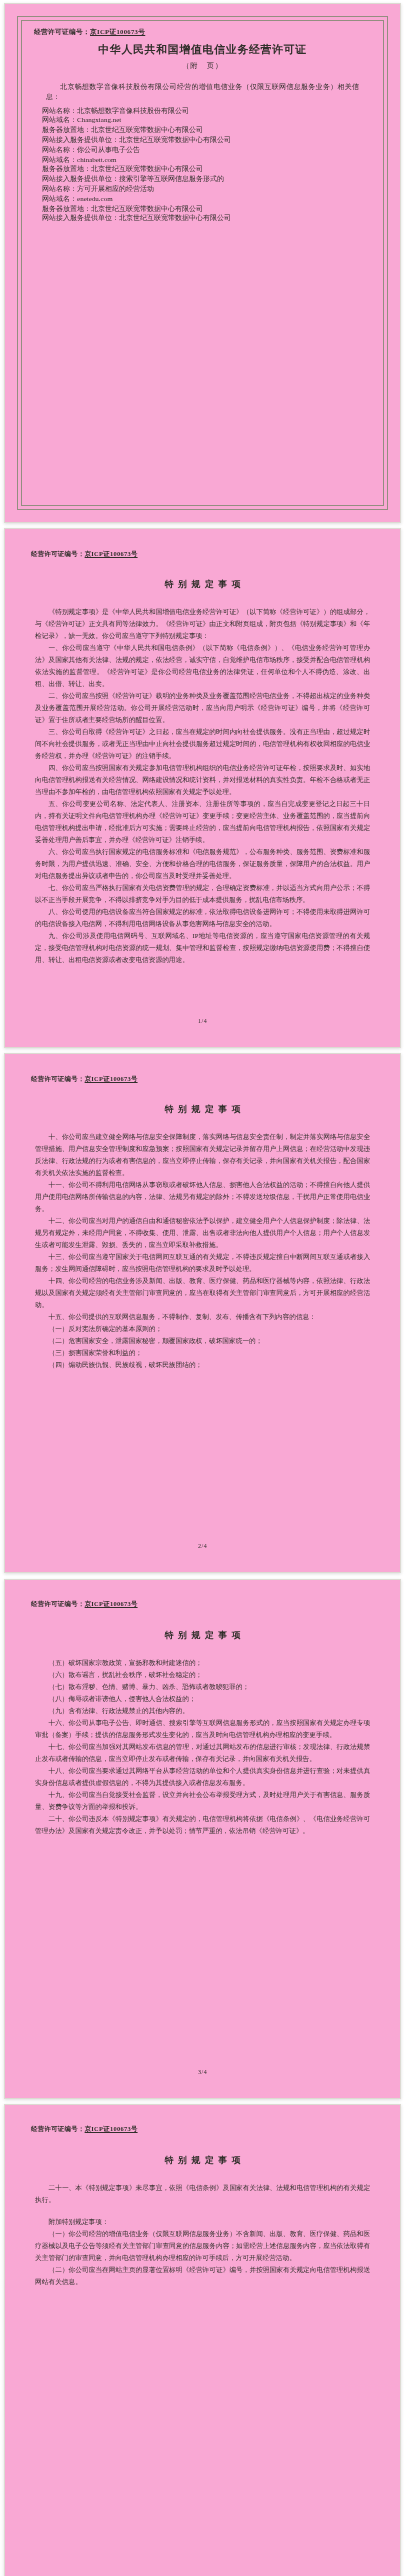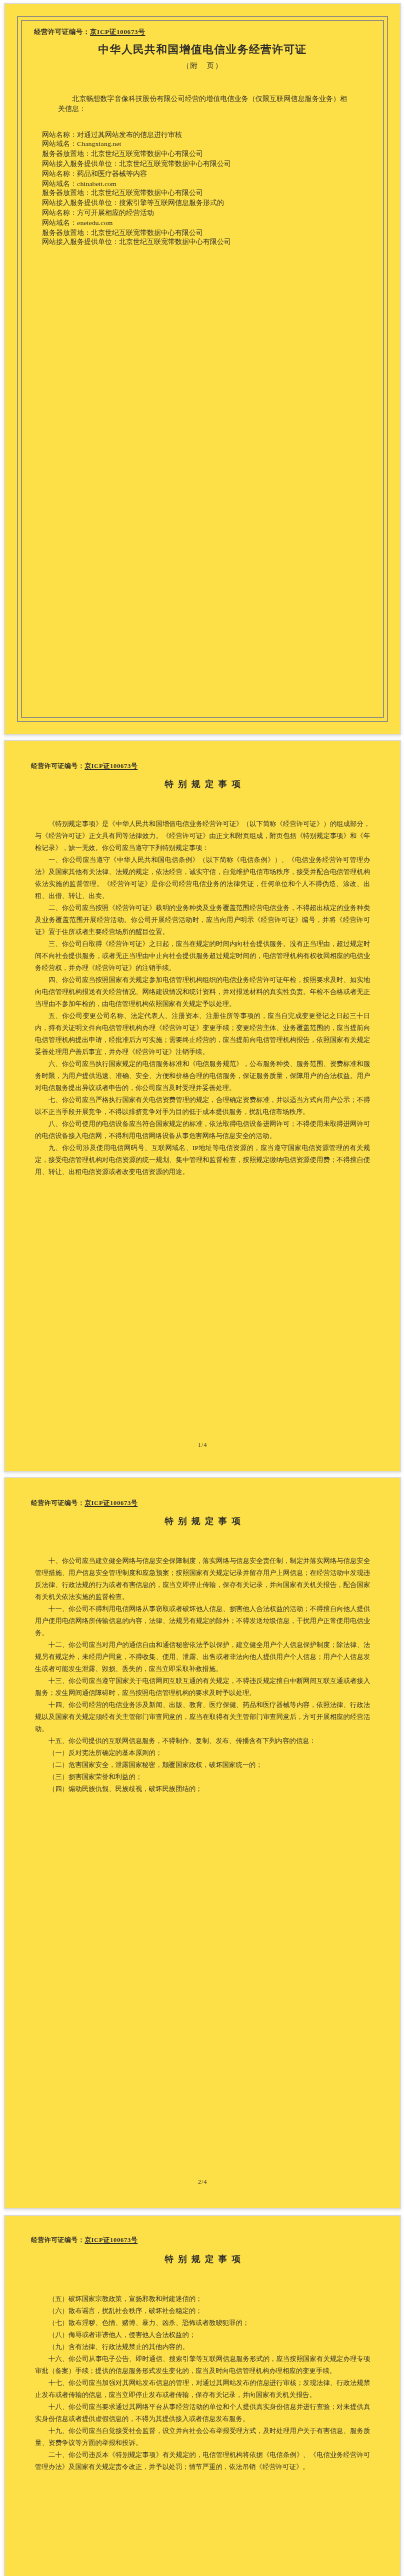--- a/index.html
+++ b/index.html
@@ -12,23 +12,23 @@
     height: 2873px;
     overflow: hidden;
     font-family: "Liberation Serif", serif;
   }
   .doc {
     padding-top: 3.1px;
   }
   .sheet {
     position: relative;
     width: 397px;
-    height: 732px;
+    height: 520px;
     margin: 0 0 5.2px 4.1px;
-    background: #fde047;
+    background: #f9a8d4;
     border: 0.5px solid #dcdad2;
     box-shadow: 0 1px 3.1px rgba(0,0,0,0.14);
     box-sizing: border-box;
     color: #312f2b;
   }
   
   .frame-outer {
     position: absolute;
     top: 12.4px; left: 12.4px; right: 12.4px; bottom: 12.4px;
     border: 1px solid #938e80;
@@ -63,36 +63,36 @@
     letter-spacing: 1px;
   }
   .cover-body {
     position: absolute;
     top: 75px; left: 37px; right: 37px;
     font-size: 7px;
     line-height: 9.8px;
     text-align: justify;
   }
   .cover-body .intro {
-    margin: 16px;
+    margin: 4px;
     text-indent: 2em;
   }
   .info-line { margin: 0; }
   .info-line .lbl { }
   
   .prov-header {
     position: absolute;
     top: 20.6px; left: 26px;
     font-size: 6.4px;
     font-weight: bold;
     letter-spacing: 0.3px;
   }
   .prov-title {
     position: absolute;
-    top: 38px; left: 0; right: 0;
+    top: 50px; left: 0; right: 0;
     margin: 0;
     text-align: center;
     font-size: 8.8px;
     font-weight: bold;
     letter-spacing: 4.6px;
     text-indent: 4.6px;
   }
   .prov-body {
     position: absolute;
     top: 77px; left: 30px; right: 30px;
@@ -124,25 +124,25 @@
     <div class="frame-outer"></div>
     <div class="frame-inner"></div>
     <div class="cover-header">
       <span>经营许可证编号：</span><span class="u">京ICP证100673号</span>
     </div>
     <h1 class="cover-title">中华人民共和国增值电信业务经营许可证</h1>
     <div class="cover-subtitle">（附　页）</div>
     <div class="cover-body">
       <p class="intro">北京畅想数字音像科技股份有限公司经营的增值电信业务（仅限互联网信息服务业务）相关信息：</p>
       <div>
-          <p class="info-line"><span class="lbl">网站名称：</span><span>对通过其网站发布的信息进行审核</span></p>
+          <p class="info-line"><span class="lbl">网站名称：</span><span>北京畅想数字音像科技股份有限公司</span></p>
           <p class="info-line"><span class="lbl">网站域名：</span><span>Changxiang.net</span></p>
           <p class="info-line"><span class="lbl">服务器放置地：</span><span>北京世纪互联宽带数据中心有限公司</span></p>
           <p class="info-line"><span class="lbl">网站接入服务提供单位：</span><span>北京世纪互联宽带数据中心有限公司</span></p>
-          <p class="info-line"><span class="lbl">网站名称：</span><span>药品和医疗器械等内容</span></p>
+          <p class="info-line"><span class="lbl">网站名称：</span><span>你公司从事电子公告</span></p>
           <p class="info-line"><span class="lbl">网站域名：</span><span>chinabett.com</span></p>
           <p class="info-line"><span class="lbl">服务器放置地：</span><span>北京世纪互联宽带数据中心有限公司</span></p>
           <p class="info-line"><span class="lbl">网站接入服务提供单位：</span><span>搜索引擎等互联网信息服务形式的</span></p>
           <p class="info-line"><span class="lbl">网站名称：</span><span>方可开展相应的经营活动</span></p>
           <p class="info-line"><span class="lbl">网站域名：</span><span>enetedu.com</span></p>
           <p class="info-line"><span class="lbl">服务器放置地：</span><span>北京世纪互联宽带数据中心有限公司</span></p>
           <p class="info-line"><span class="lbl">网站接入服务提供单位：</span><span>北京世纪互联宽带数据中心有限公司</span></p>
         </div>
     </div>
   </section>

